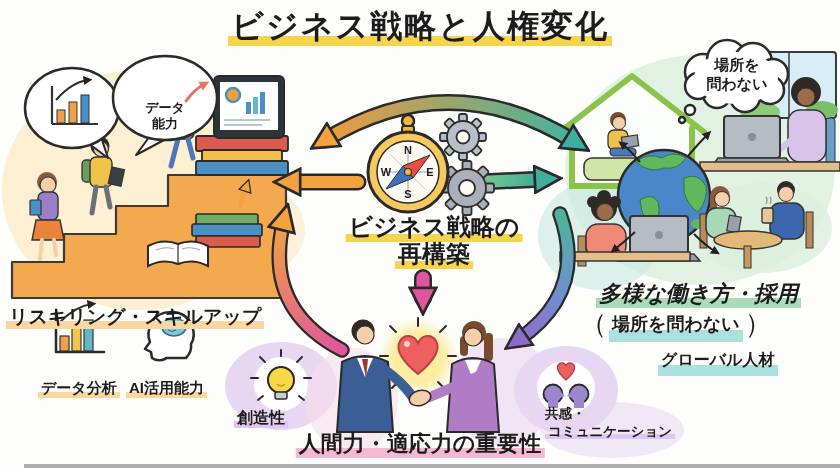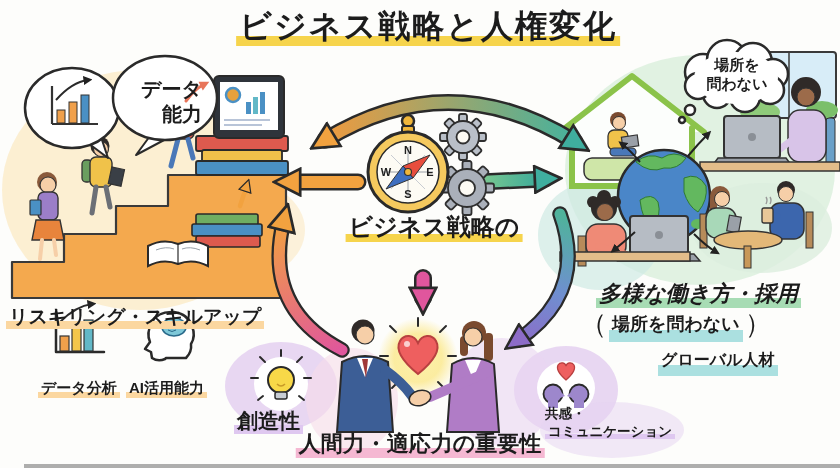--- a/index.html
+++ b/index.html
@@ -10,33 +10,33 @@
     color:#1c1c1c;
   }
   #art{position:absolute;left:0;top:0;z-index:1;}
   .lbl{position:absolute;z-index:3;white-space:nowrap;font-weight:bold;line-height:1.25;}
   .hl-yellow{background:linear-gradient(to top,#f6d44c 26%,transparent 26%);padding:0 3px;}
   .hl-peach {background:linear-gradient(to top,#fbd7a0 32%,transparent 32%);padding:0 3px;}
   .hl-green {background:linear-gradient(to top,#a7dcb4 34%,transparent 34%);padding:0 3px;}
   .hl-cyan  {background:linear-gradient(to top,#abe0e0 34%,transparent 34%);padding:6px 3px;}
   .hl-pink  {background:linear-gradient(to top,#f5b8d2 34%,transparent 34%);padding:0 3px;}
   .hl-purple{background:linear-gradient(to top,#dfc8f0 34%,transparent 34%);padding:0 3px;}
-  .title{font-size:32px;letter-spacing:2px;margin-left:8px;}
+  .title{font-size:32px;letter-spacing:2px;}
   .center-line{font-size:24px;transform:translateX(-50%);}
-  .bubble-text{font-size:20px;text-align:right;}
+  .bubble-text{font-size:13px;text-align:center;margin-top:23px;}
   .cloud-text{font-size:15px;text-align:center;}
   .h-left{font-size:19px;margin-top:24px;}
   .skill{font-size:15px;margin-top:21px;}
   .h-right{font-size:22px;font-style:italic;}
   .sub-right{display:flex;align-items:center;font-weight:bold;}
   .paren{font-size:27px;font-weight:normal;line-height:1;}
   .sub-right .txt{font-size:18px;margin:0 2px;}
   .sub2{font-size:16px;}
   .h-bottom{font-size:22px;transform:translateX(-50%);}
-  .item-l{font-size:21px;}
+  .item-l{font-size:16px;}
   .item-r{font-size:13.5px;line-height:1.35;}
 </style>
 </head>
 <body>
 
 <div id="stage">
 
 <svg id="art" width="840" height="468" viewBox="0 0 840 468">
   <defs>
     <linearGradient id="gradTop" x1="0" y1="0" x2="1" y2="0">
@@ -406,20 +406,21 @@
         <circle cx="745" cy="97" r="15"></circle>
     <circle cx="717" cy="94" r="14"></circle>
         <circle cx="698" cy="86" r="13"></circle>
     <ellipse cx="736" cy="78" rx="42" ry="26" stroke="none"></ellipse>
     <circle cx="690" cy="110" r="5"></circle>
         <circle cx="682" cy="120" r="3"></circle>
   </g>
 </svg>
 
 <div class="lbl center-line hl-yellow" style="left:434px;top:212px;">ビジネス戦略の</div>
+<div class="lbl center-line hl-yellow" style="left:434px;top:239px;">再構築</div>
 
 <div class="lbl h-left hl-peach" style="left:6px;top:281px;">リスキリング・スキルアップ</div>
 <div class="lbl skill hl-peach" style="left:38px;top:358px;">データ分析</div>
 <div class="lbl skill hl-peach" style="left:126px;top:358px;">AI活用能力</div>
 
 <div class="lbl h-right hl-green" style="left:596px;top:280px;">多様な働き方・採用</div>
 <div class="lbl sub-right" style="left:580px;top:307px;">
   <span class="paren">（</span>
   <span class="txt hl-cyan">場所を問わない</span>
   <span class="paren">）</span>

